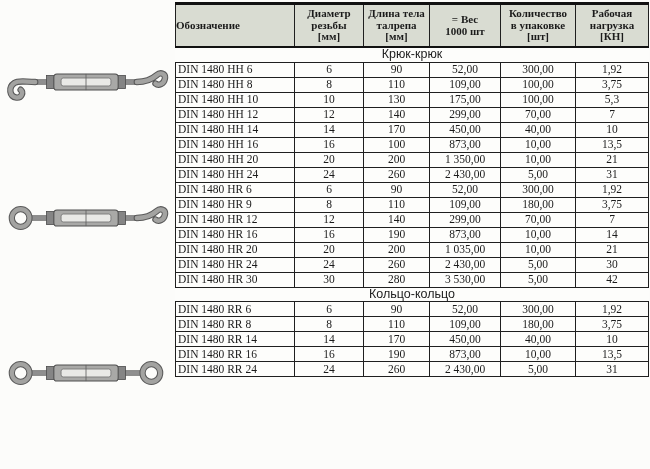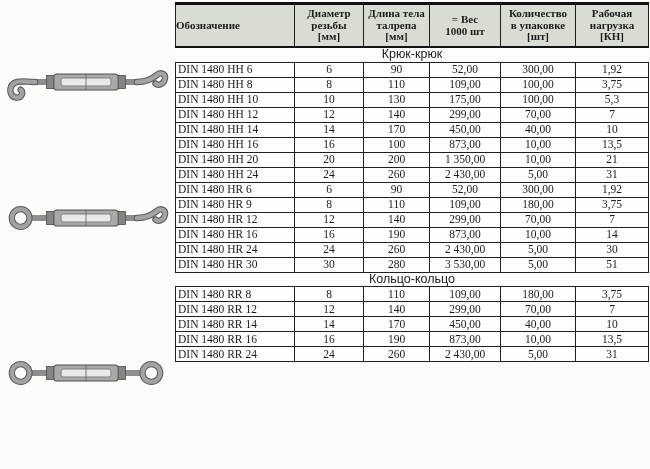--- a/index.html
+++ b/index.html
@@ -252,55 +252,63 @@
         </tr>
         <tr>
           <td class="c-des">DIN 1480 HR 16</td>
           <td class="c-num">16</td>
           <td class="c-num">190</td>
           <td class="c-num">873,00</td>
           <td class="c-num">10,00</td>
           <td class="c-num">14</td>
         </tr>
         <tr>
+          <td class="c-des">DIN 1480 HR 20</td>
+          <td class="c-num">20</td>
+          <td class="c-num">200</td>
+          <td class="c-num">1 035,00</td>
+          <td class="c-num">10,00</td>
+          <td class="c-num">21</td>
+        </tr>
+        <tr>
           <td class="c-des">DIN 1480 HR 24</td>
           <td class="c-num">24</td>
           <td class="c-num">260</td>
           <td class="c-num">2 430,00</td>
           <td class="c-num">5,00</td>
           <td class="c-num">30</td>
         </tr>
         <tr>
           <td class="c-des">DIN 1480 HR 30</td>
           <td class="c-num">30</td>
           <td class="c-num">280</td>
           <td class="c-num">3 530,00</td>
           <td class="c-num">5,00</td>
-          <td class="c-num">51</td>
+          <td class="c-num">42</td>
         </tr>
         <tr class="section-title-row">
           <td colspan="6">Кольцо-кольцо</td>
+        </tr>
+        <tr>
+          <td class="c-des">DIN 1480 RR 6</td>
+          <td class="c-num">6</td>
+          <td class="c-num">90</td>
+          <td class="c-num">52,00</td>
+          <td class="c-num">300,00</td>
+          <td class="c-num">1,92</td>
         </tr>
         <tr>
           <td class="c-des">DIN 1480 RR 8</td>
           <td class="c-num">8</td>
           <td class="c-num">110</td>
           <td class="c-num">109,00</td>
           <td class="c-num">180,00</td>
           <td class="c-num">3,75</td>
         </tr>
         <tr>
-          <td class="c-des">DIN 1480 RR 12</td>
-          <td class="c-num">12</td>
-          <td class="c-num">140</td>
-          <td class="c-num">299,00</td>
-          <td class="c-num">70,00</td>
-          <td class="c-num">7</td>
-        </tr>
-        <tr>
           <td class="c-des">DIN 1480 RR 14</td>
           <td class="c-num">14</td>
           <td class="c-num">170</td>
           <td class="c-num">450,00</td>
           <td class="c-num">40,00</td>
           <td class="c-num">10</td>
         </tr>
         <tr>
           <td class="c-des">DIN 1480 RR 16</td>
           <td class="c-num">16</td>

